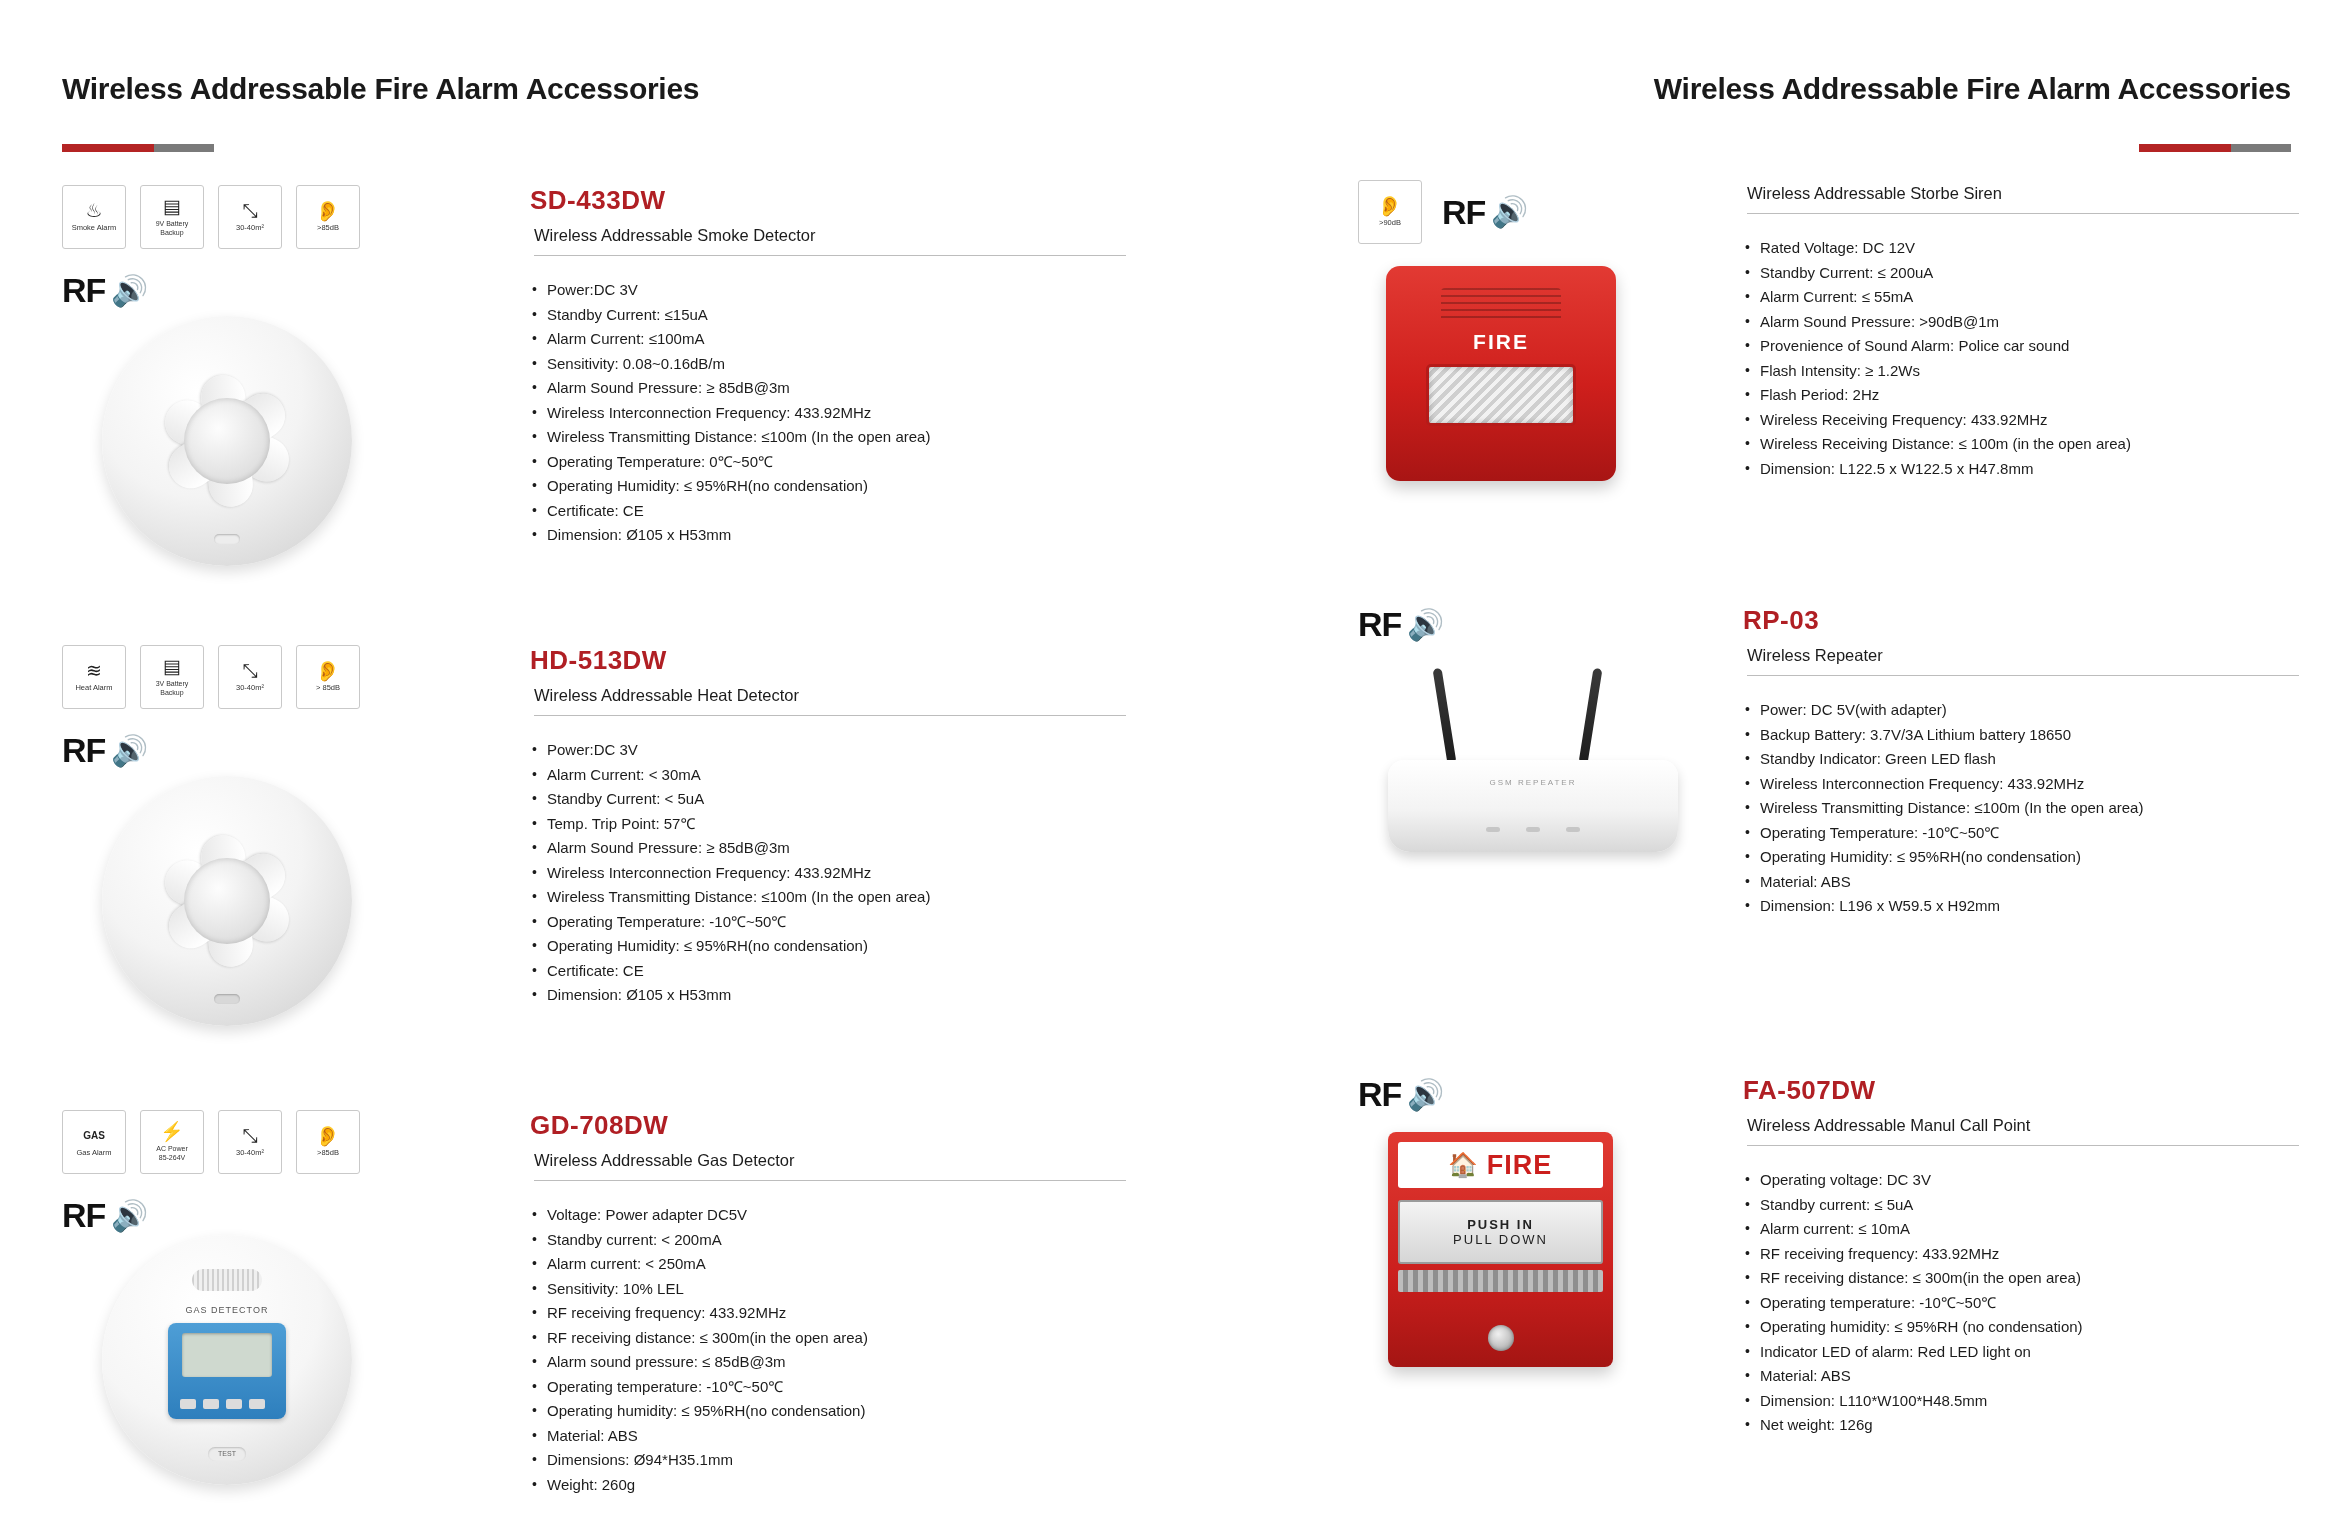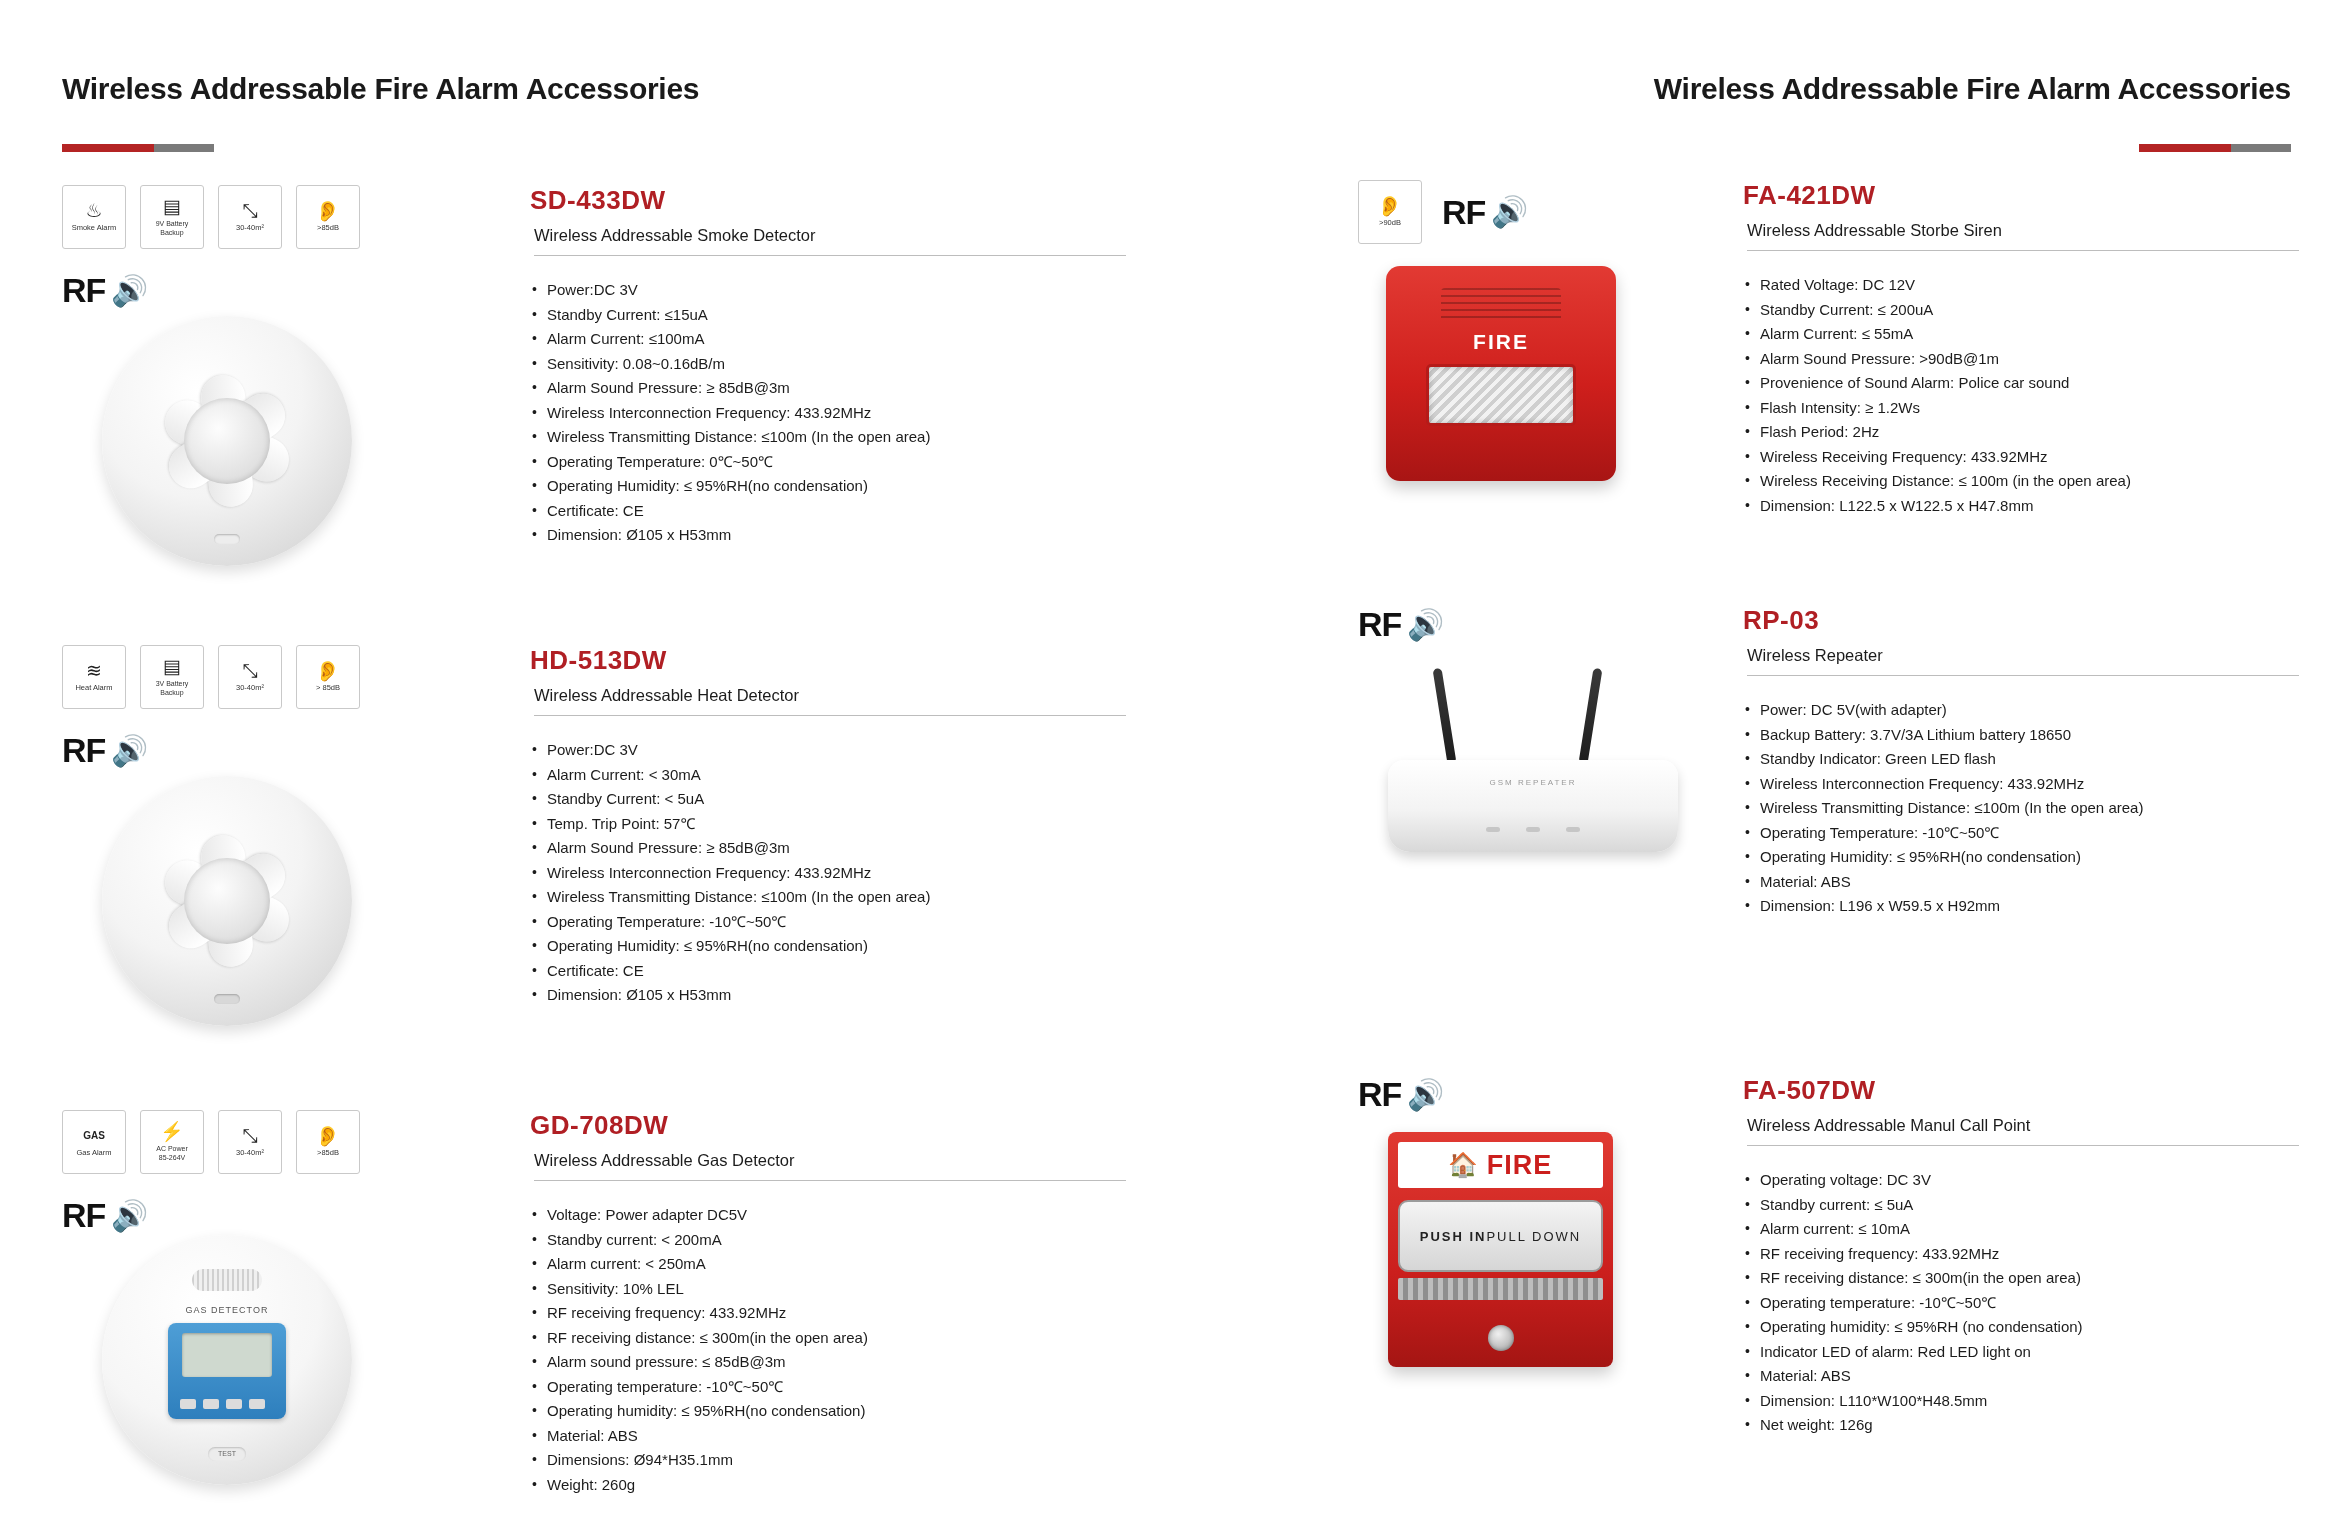--- a/index.html
+++ b/index.html
@@ -354,26 +354,26 @@
     align-items: center;
     justify-content: center;
     gap: 8px;
   }
   .callpoint .fire-bar .hglyph { font-size: 24px; color: #cb1f1d; }
   .callpoint .fire-bar .ftxt {
     font-size: 27px; font-weight: bold; color: #cb1f1d; letter-spacing: 1px;
   }
   .callpoint .push {
     margin-top: 12px;
-    height: 72px;
+    height: 64px;
     background: linear-gradient(180deg,#f4f4f4,#d6d6d6);
     border: 2px solid #9b9b9b;
-    border-radius: 10px;
+    border-radius: 3px;
     display: flex;
-    flex-direction: row;
+    flex-direction: column;
     align-items: center;
     justify-content: center;
   }
   .callpoint .push .l1 {
     font-size: 13px; font-weight: bold; color: #222; letter-spacing: 2px;
   }
   .callpoint .push .l2 {
     font-size: 13px; font-weight: normal; color: #222; letter-spacing: 2px;
   }
   .callpoint .strip {
@@ -595,21 +595,20 @@
       </div>
       <div class="art" style="margin:22px 0 0 28px;">
         <div class="siren">
           <div class="vents"></div>
           <div class="word">FIRE</div>
           <div class="lens"></div>
         </div>
       </div>
     </div>
     <div class="right-col" style="left:570px;width:560px;">
-      <h2 class="prod-code">FA-421DW</h2>
       <p class="prod-sub">Wireless Addressable Storbe Siren</p>
       <ul class="spec-list">
         <li>Rated Voltage: DC 12V</li>
         <li>Standby Current: ≤ 200uA</li>
         <li>Alarm Current: ≤ 55mA</li>
         <li>Alarm Sound Pressure: &gt;90dB@1m</li>
         <li>Provenience of Sound Alarm: Police car sound</li>
         <li>Flash Intensity: ≥ 1.2Ws</li>
         <li>Flash Period: 2Hz</li>
         <li>Wireless Receiving Frequency: 433.92MHz</li>

